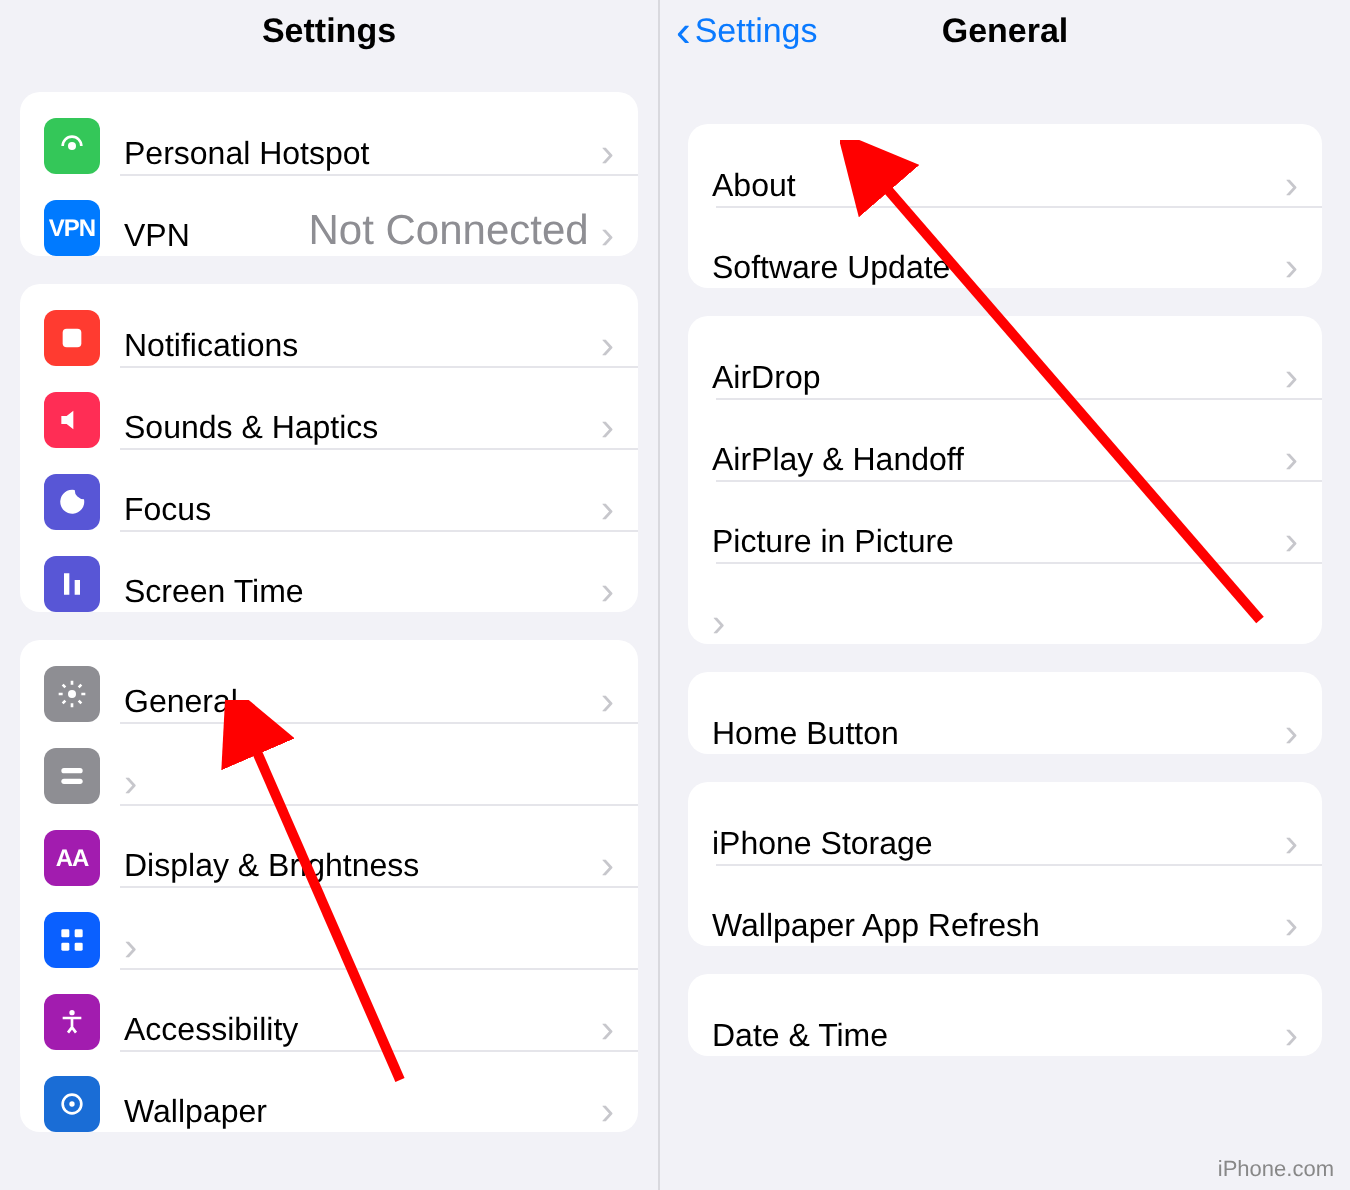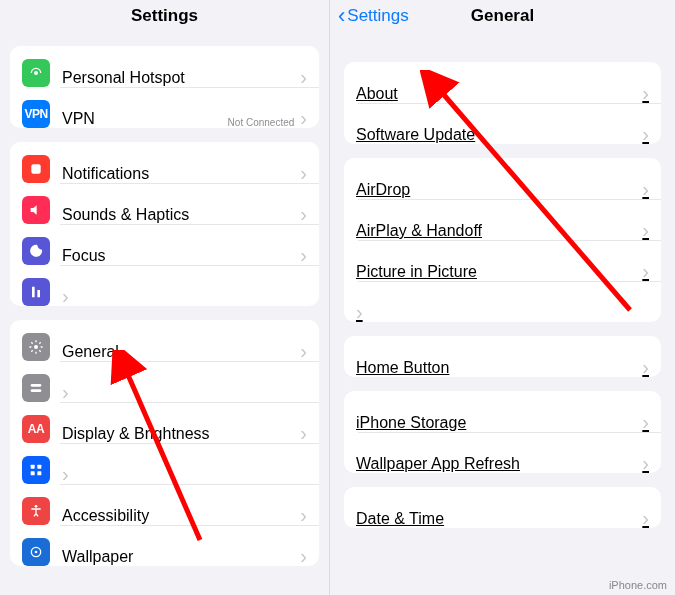--- a/index.html
+++ b/index.html
@@ -6,38 +6,38 @@
   html, body { width: 675px; height: 595px; font-family: -apple-system, "Helvetica Neue", Arial, sans-serif; background: #fff; }
   .app { display: flex; width: 675px; height: 595px; position: relative; overflow: hidden; }
   .pane { height: 595px; overflow: hidden; position: relative; }
   .pane-left { width: 330px; background: #f2f2f7; border-right: 1px solid #d9d9de; }
   .pane-right { flex: 1; background: #f2f2f7; }
   .nav { position: relative; height: 32px; display: flex; align-items: center; justify-content: center; }
   .nav-title { font-weight: 600; font-size: 17px; color: #000; }
   .nav-back { position: absolute; left: 8px; display: flex; align-items: center; color: #0a7aff; font-size: 17px; gap: 2px; }
   .nav-back .chev { font-size: 22px; line-height: 1; font-weight: 300; }
   .group { margin: 14px 10px 0 10px; background: #fff; border-radius: 10px; overflow: hidden; }
-  .pane-right .group { margin-left: 14px; margin-right: 14px; text-decoration: underline; }
+  .pane-right .group { margin-left: 14px; margin-right: 14px; }
   .row { display: flex; align-items: flex-end; height: 41px; padding: 0 12px; position: relative; }
   .row + .row::before { content: ""; position: absolute; left: 50px; right: 0; top: 0; height: 1px; background: #e5e5ea; }
   .pane-right .row + .row::before { left: 14px; }
   .ic { width: 28px; height: 28px; border-radius: 6px; margin-right: 12px; flex: none; display: flex; align-items: center; justify-content: center; color: #fff; font-size: 14px; font-weight: 600; }
   .label { flex: 1; font-size: 16px; color: #000; }
-  .status { font-size: 10px; color: #8e8e93; margin-right: 6px; }
+  .status { font-size: 21px; color: #8e8e93; margin-right: 6px; }
   .chevron { color: #c7c7cc; font-size: 20px; font-weight: 300; line-height: 1; }
   .arrow { position: absolute; pointer-events: none; }
   .watermark { position: absolute; right: 8px; bottom: 4px; font-size: 11px; color: #888; }
   
   .bg-green { background: #34c759; }
   .bg-blue  { background: #007aff; }
   .bg-red   { background: #ff3b30; }
   .bg-pink  { background: #ff2d55; }
   .bg-indigo{ background: #5856d6; }
   .bg-gray  { background: #8e8e93; }
-  .bg-blue2 { background: #ef4444; }
+  .bg-blue2 { background: #a21caf; }
   .bg-blue3 { background: #0a60ff; }
   .bg-cobalt{ background: #1a6dd6; }
   
   .ic svg { width: 16px; height: 16px; fill: #fff; }
   .ic .txt { font-size: 12px; letter-spacing: -0.5px; }
 </style>
 </head>
 <body>
 
 <div class="app">
@@ -94,20 +94,21 @@
             </span>
             <span class="label">Focus</span>
             <span class="chevron">›</span>
           </div>
           <div class="row">
             <span class="ic bg-indigo">
               <svg viewBox="0 0 24 24">
                 <path d="M6 4h4v16H6zM14 9h4v11h-4z"></path>
               </svg>
             </span>
+            <span class="label">Screen Time</span>
             <span class="chevron">›</span>
           </div>
         </div>
         <div class="group">
           <div class="row">
             <span class="ic bg-gray">
               <svg viewBox="0 0 24 24">
                 <circle cx="12" cy="12" r="3"></circle>
                 <path d="M12 2v3M12 19v3M2 12h3M19 12h3M5 5l2 2M17 17l2 2M19 5l-2 2M7 17l-2 2" stroke="#fff" stroke-width="2"></path>
               </svg>

